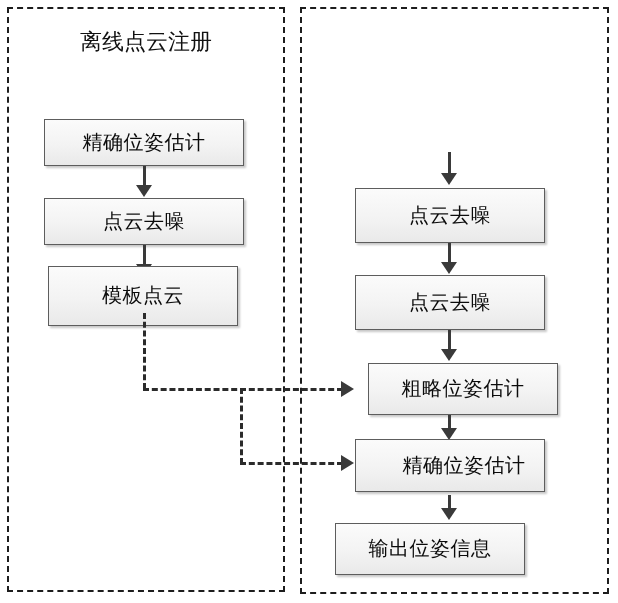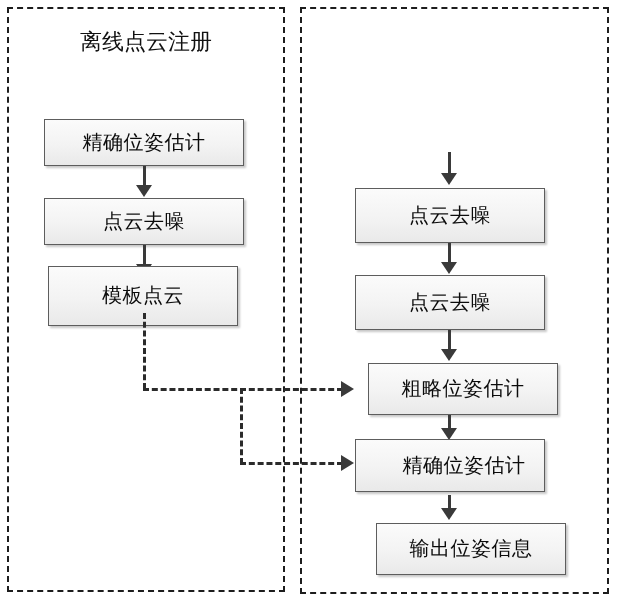--- a/index.html
+++ b/index.html
@@ -135,21 +135,21 @@
   <div class="vline" style="left:448px; top:415px; height:15px;"></div>
   <div class="arrowhead-down" style="left:441px; top:428px;"></div>
 
   <div class="node" style="left:355px; top:439px; width:190px; height:53px;padding-left:28px;">
     <span class="label">精确位姿估计</span>
   </div>
 
   <div class="vline" style="left:448px; top:495px; height:15px;"></div>
   <div class="arrowhead-down" style="left:441px; top:508px;"></div>
 
-  <div class="node" style="left:376px; top:523px; width:190px; height:52px;">
+  <div class="node" style="left:335px; top:523px; width:190px; height:52px;">
     <span class="label">输出位姿信息</span>
   </div>
 
   <div class="dashdot-v" style="left:143px; top:313px; height:76px;"></div>
 
   <div class="dashdot-h" style="left:143px; top:388px; width:200px;"></div>
   <div class="arrowhead-right" style="left:341px; top:381px;"></div>
 
   <div class="dashdot-v" style="left:240px; top:388px; height:76px;"></div>
   <div class="dashdot-h" style="left:240px; top:462px; width:103px;"></div>

